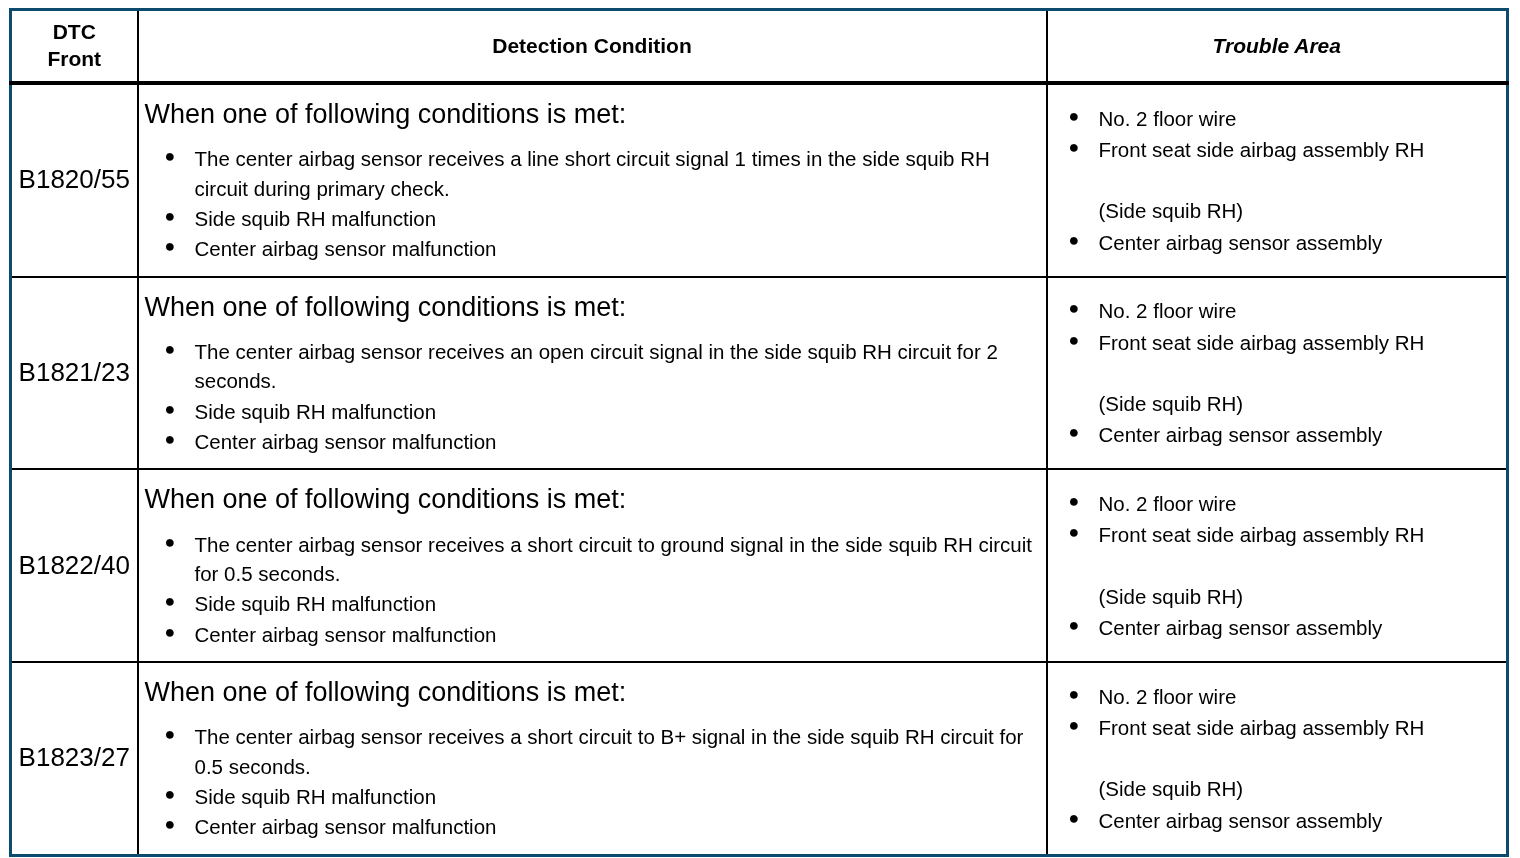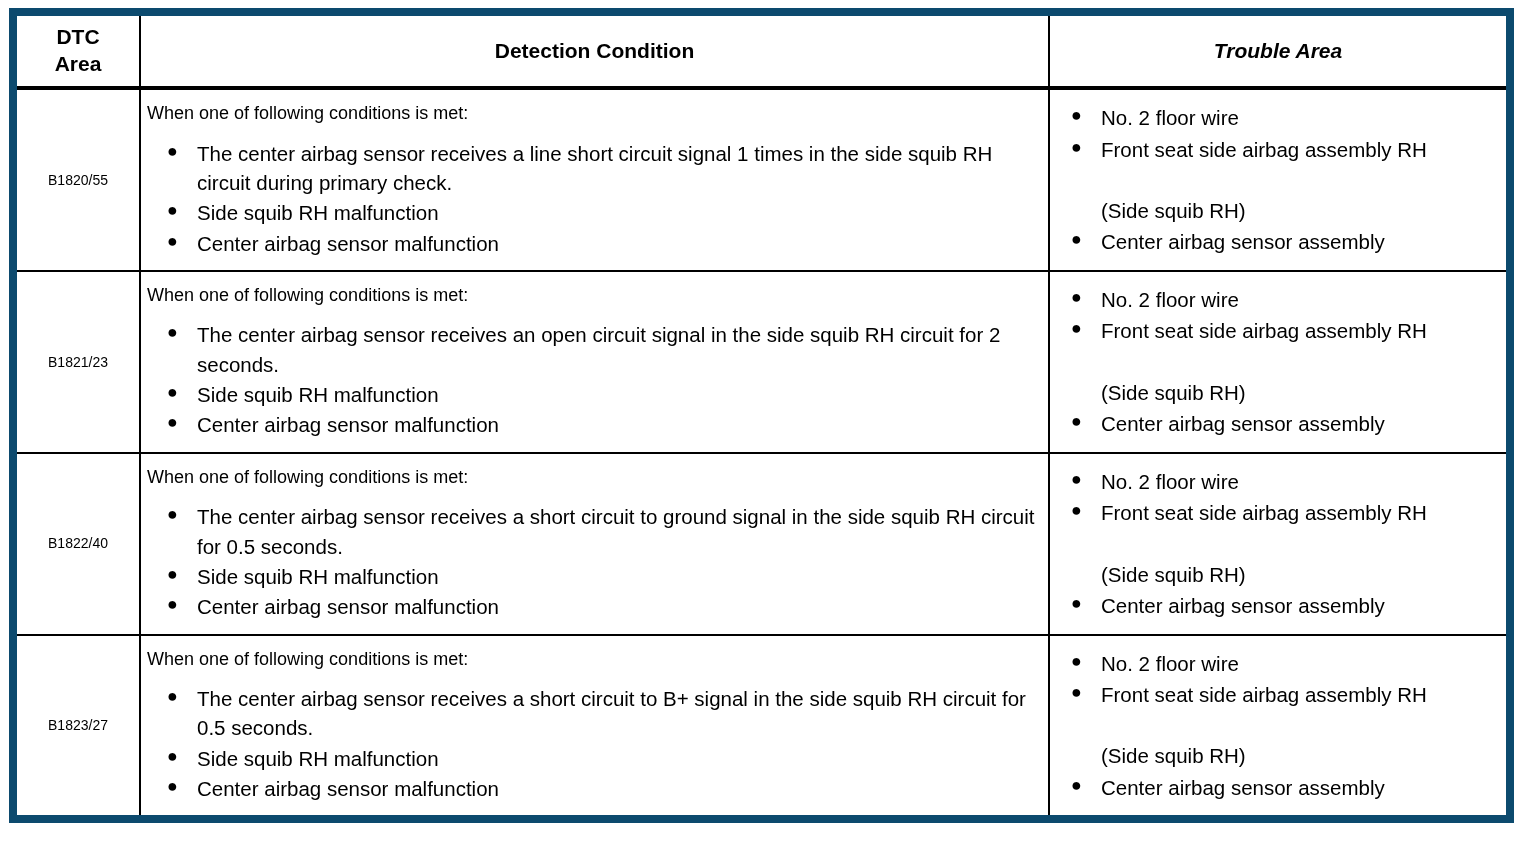--- a/index.html
+++ b/index.html
@@ -22,21 +22,21 @@
     box-sizing: border-box;
   }
 
   table.dtc-table {
     position: absolute;
     left: 9px;
     top: 8px;
     width: 1497px;
     border-collapse: collapse;
     table-layout: fixed;
-    border: 8px solid #0c4a6e;
+    border: 3px solid #0c4a6e;
   }
 
   table.dtc-table col.col-dtc      { width: 127px; }
   table.dtc-table col.col-detect   { width: 909px; }
   table.dtc-table col.col-trouble  { width: 461px; }
 
   
   thead th {
     border-bottom: 4px solid #000000;
     border-right: 2px solid #000000;
@@ -58,35 +58,35 @@
     vertical-align: middle;
     font-size: 20.5px;
     line-height: 1.45;
   }
   tbody tr:first-child td { border-top: none; }
   tbody td.last { border-right: none; }
 
   tbody td.cell-dtc {
     text-align: center;
     vertical-align: middle;
-    font-size: 14px;
+    font-size: 26px;
   }
 
   tbody td.cell-detect {
     padding: 13px 10px 11px 3px;
     vertical-align: top;
   }
 
   tbody td.cell-trouble {
     padding: 0 8px 0 21px;
     vertical-align: middle;
   }
 
   .intro-line {
-    font-size: 18px;
+    font-size: 27px;
     line-height: 1.2;
     margin: 0 0 14px 0;
     padding-left: 3px;
   }
 
   ul.blist {
     list-style: none;
     margin: 0;
     padding: 0;
   }
@@ -122,21 +122,21 @@
   <table class="dtc-table">
     <colgroup>
       <col class="col-dtc">
       <col class="col-detect">
       <col class="col-trouble">
     </colgroup>
     <thead>
       <tr>
         <th>
           <span>DTC</span><br>
-          <span>Area</span>
+          <span>Front</span>
         </th>
         <th>Detection Condition</th>
         <th class="last">Trouble Area</th>
       </tr>
     </thead>
     <tbody>
         <tr>
           <td class="cell-dtc"><span>B1820/55</span></td>
           <td class="cell-detect">
             <div class="intro-line">When one of following conditions is met:</div>

